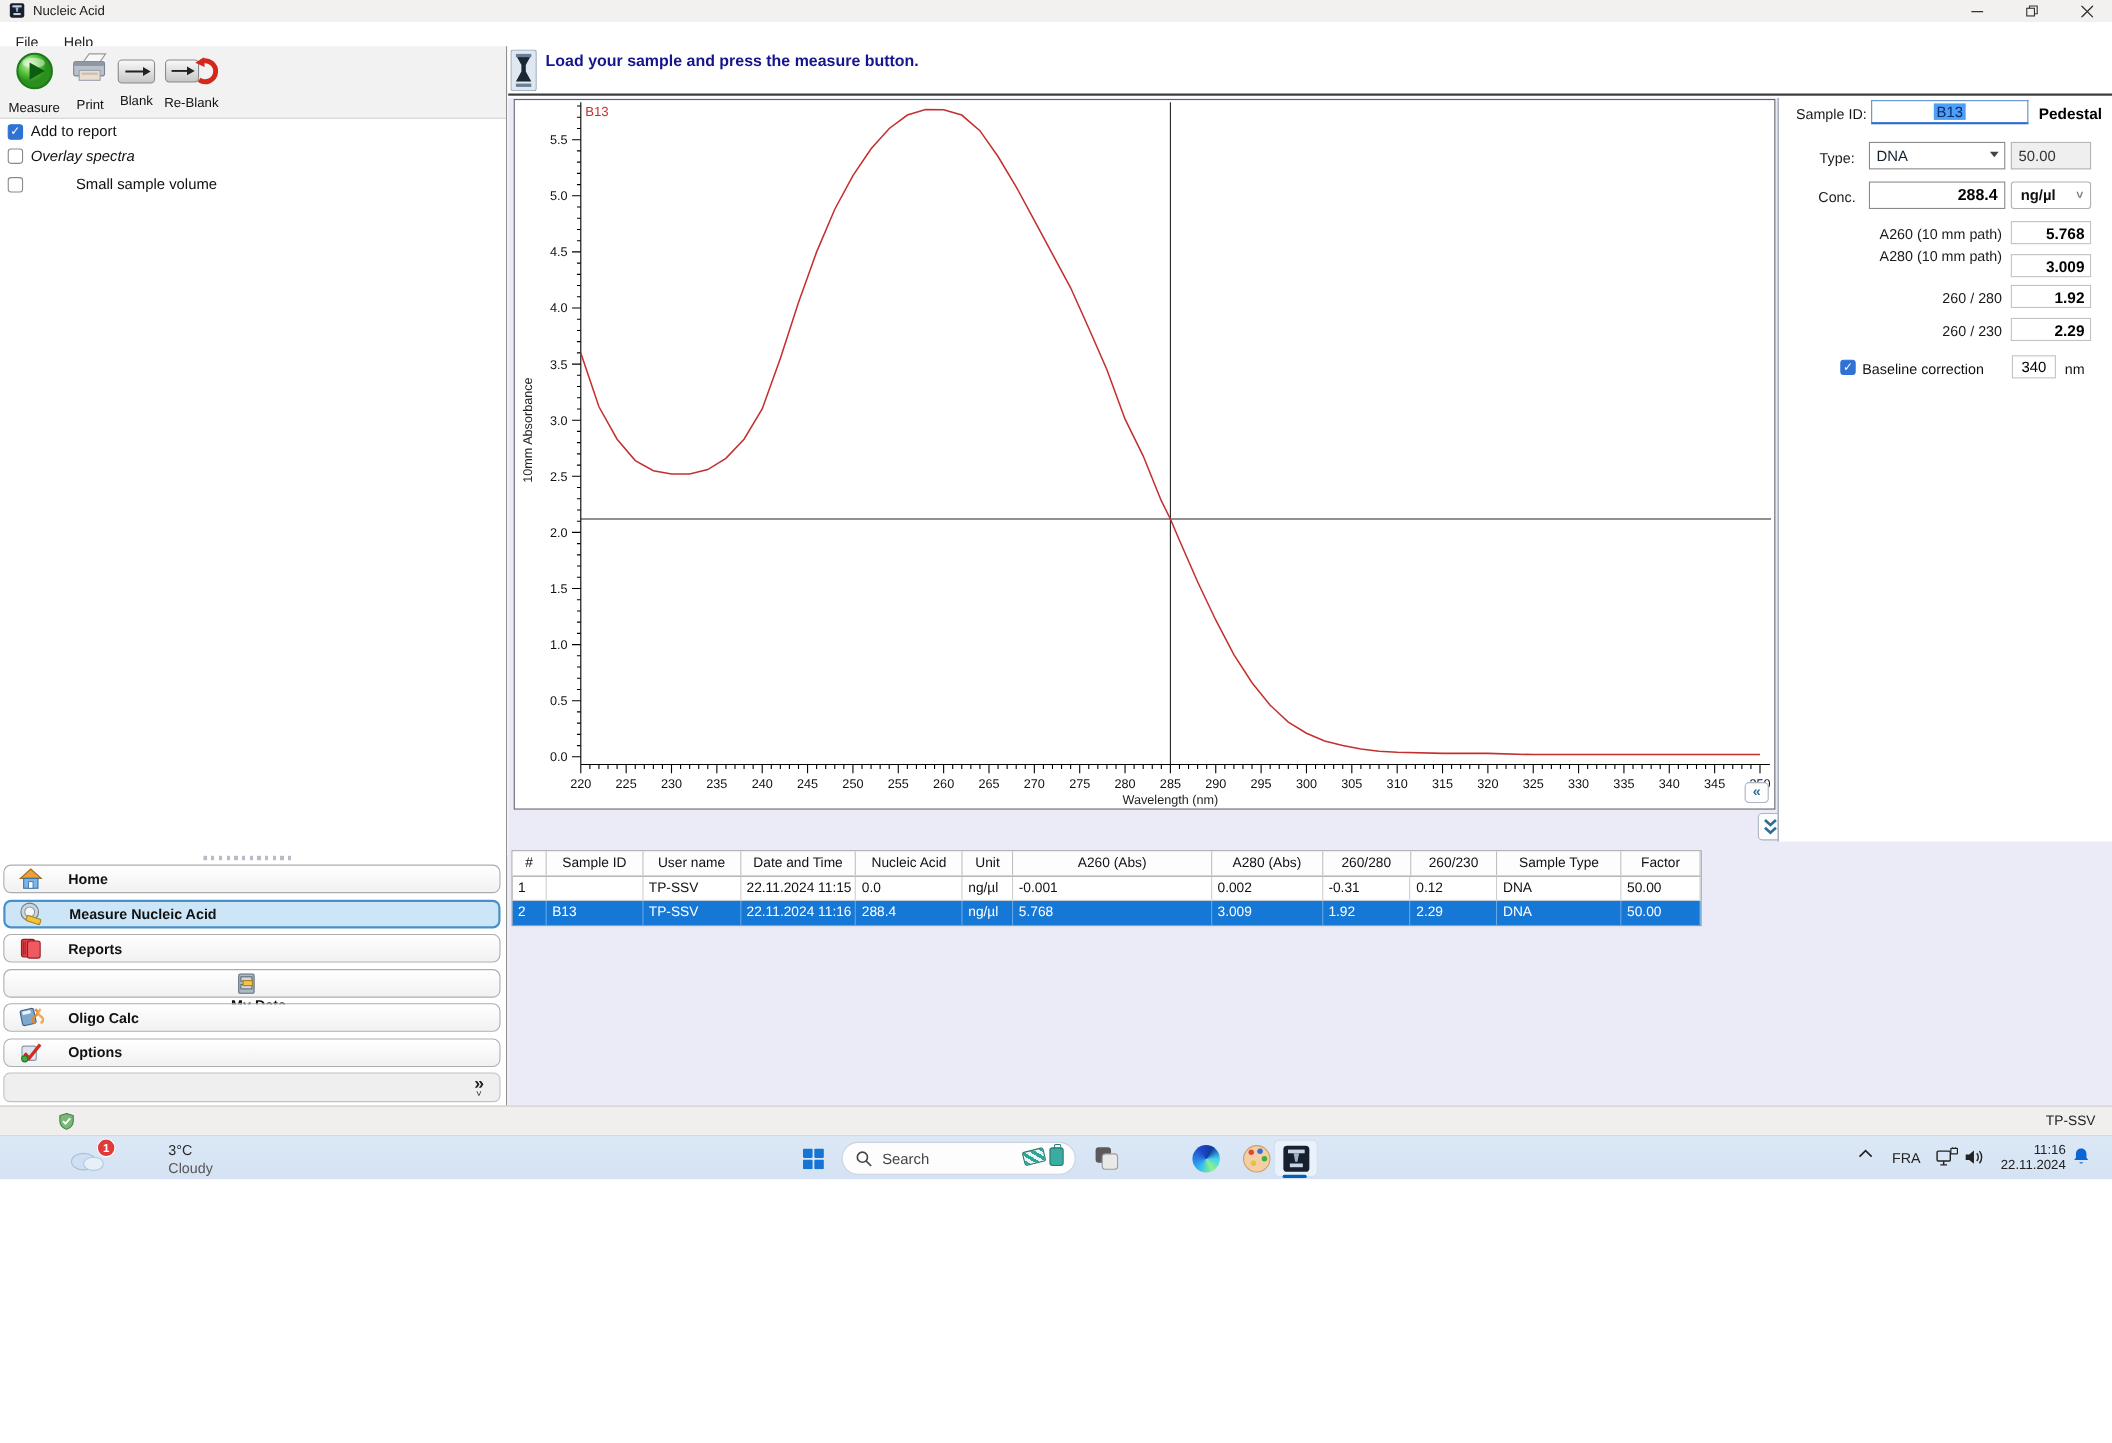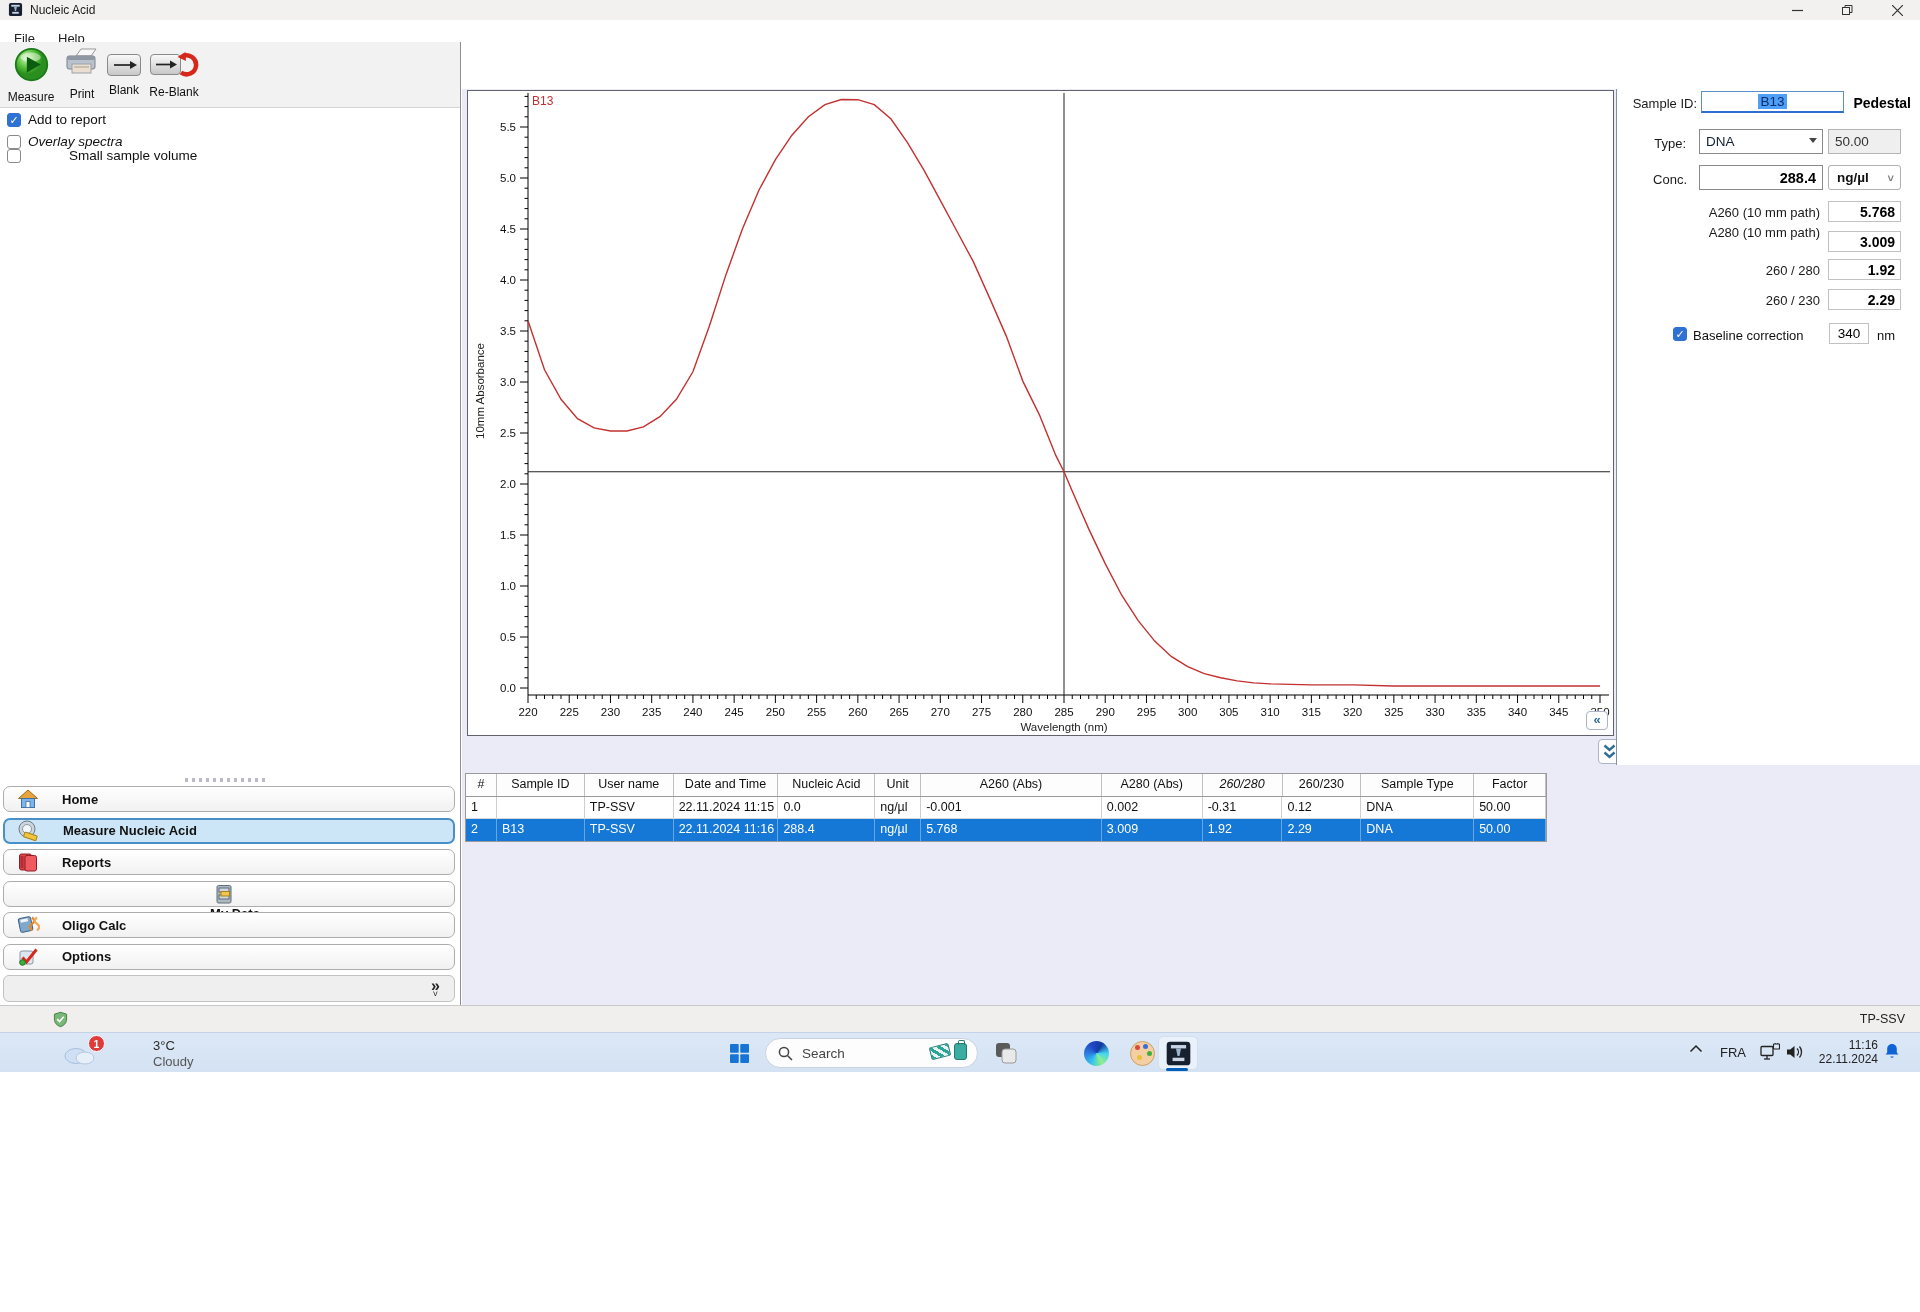--- a/index.html
+++ b/index.html
@@ -20,21 +20,21 @@
   #menu-file { left:8px; } #menu-help { left:52px; }
 
   
   #left-panel { left:0; top:42px; width:461px; height:963px; background:#ffffff; border-right:1px solid #8f8f8f; }
   #toolbar { left:0; top:0; width:460px; height:66px; background:#f2f2f2; border-bottom:1px solid #d5d5d5; }
   .tool-btn { top:5px; height:58px; text-align:center; }
   .tool-btn .lbl { font-size:12px; color:#111; display:block; margin-top:2px; }
   #tb-measure { left:5px; width:52px; } #tb-print { left:60px; width:44px; }
   #tb-blank { left:104px; width:40px; } #tb-reblank { left:146px; width:56px; }
   .chk-row { left:7px; display:flex; align-items:center; gap:7px; }
-  #chk0 { top:70px; } #chk1 { top:92px;font-style:italic; } #chk2 { top:106px;gap:48px; }
+  #chk0 { top:70px; } #chk1 { top:92px;font-style:italic; } #chk2 { top:118px;gap:48px; }
   .chkbox { width:14px; height:14px; border:1px solid #8a8a8a; border-radius:3px; background:#fff; color:#fff; font-size:11px; line-height:12px; text-align:center; }
   .chkbox.checked { background:#2f72d3; border-color:#2f72d3; }
   .chk-lbl { font-size:13.5px; color:#111; }
 
   
   #msgbar { left:462px; top:42px; width:1458px; height:45px; background:#ffffff; border-bottom:2px solid #3a3a3a; }
   #msgbar .msg-ico { left:2px; top:3px; width:24px; height:38px; }
   #msgbar .msg-text { left:34px; top:6px; font-size:14.5px; font-weight:bold; color:#15158d; }
 
   
@@ -222,20 +222,31 @@
     <div id="chk1" class="abs chk-row">
       <span class="chkbox"></span>
       <span class="chk-lbl">Overlay spectra</span>
     </div>
     <div id="chk2" class="abs chk-row">
       <span class="chkbox"></span>
       <span class="chk-lbl">Small sample volume</span>
     </div>
   </div>
 
+  <div id="msgbar" class="abs">
+    <span class="abs msg-ico">
+      <svg viewBox="0 0 24 38" width="24" height="38">
+          <rect x="0.5" y="0.5" width="23" height="37" rx="2" fill="#dfe7f0" stroke="#98a8b8"></rect>
+          <path d="M5 5 h14 l-5 9 v6 l5 9 H5 l5-9 v-6 Z" fill="#1a2735"></path>
+          <rect x="5" y="4" width="14" height="3" fill="#6c7f92"></rect>
+          <rect x="5" y="31" width="14" height="3" fill="#6c7f92"></rect>
+        </svg>
+    </span>
+    <span class="abs msg-text">Load your sample and press the measure button.</span>
+  </div>
 
   <div id="content" class="abs">
     <div id="chart-box" class="abs">
       <svg id="chart-svg" width="1145" height="644">
           <line x1="60" y1="2" x2="60" y2="604" stroke="#000" stroke-width="1"></line>
           <line x1="60" y1="604" x2="1141" y2="604" stroke="#000" stroke-width="1"></line>
           <line x1="52" y1="597" x2="60" y2="597" stroke="#000" stroke-width="1"></line>
           <text x="48" y="601" text-anchor="end" font-size="11.5" fill="#111">0.0</text>
           <line x1="56.5" y1="586.8" x2="60" y2="586.8" stroke="#000" stroke-width="1"></line>
           <line x1="56.5" y1="576.6" x2="60" y2="576.6" stroke="#000" stroke-width="1"></line>
@@ -510,21 +521,21 @@
     <div id="results-table" class="abs">
         <div class="trow head">
           <div class="tcell" style="width: 31px;">#</div>
           <div class="tcell" style="width: 88px;">Sample ID</div>
           <div class="tcell" style="width: 89px;">User name</div>
           <div class="tcell" style="width: 105px;">Date and Time</div>
           <div class="tcell" style="width: 97px;">Nucleic Acid</div>
           <div class="tcell" style="width: 46px;">Unit</div>
           <div class="tcell" style="width: 181px;">A260 (Abs)</div>
           <div class="tcell" style="width: 101px;">A280 (Abs)</div>
-          <div class="tcell" style="width: 80px; font-style: italic;">260/280</div>
+          <div class="tcell" style="width: 80px;">260/280</div>
           <div class="tcell" style="width: 79px;">260/230</div>
           <div class="tcell" style="width: 113px;">Sample Type</div>
           <div class="tcell" style="width: 72px;">Factor</div>
         </div>
         <div class="trow r0">
           <div class="tcell" style="width: 31px;">1</div>
           <div class="tcell" style="width: 88px;"></div>
           <div class="tcell" style="width: 89px;">TP-SSV</div>
           <div class="tcell" style="width: 105px;">22.11.2024 11:15</div>
           <div class="tcell" style="width: 97px;">0.0</div>

